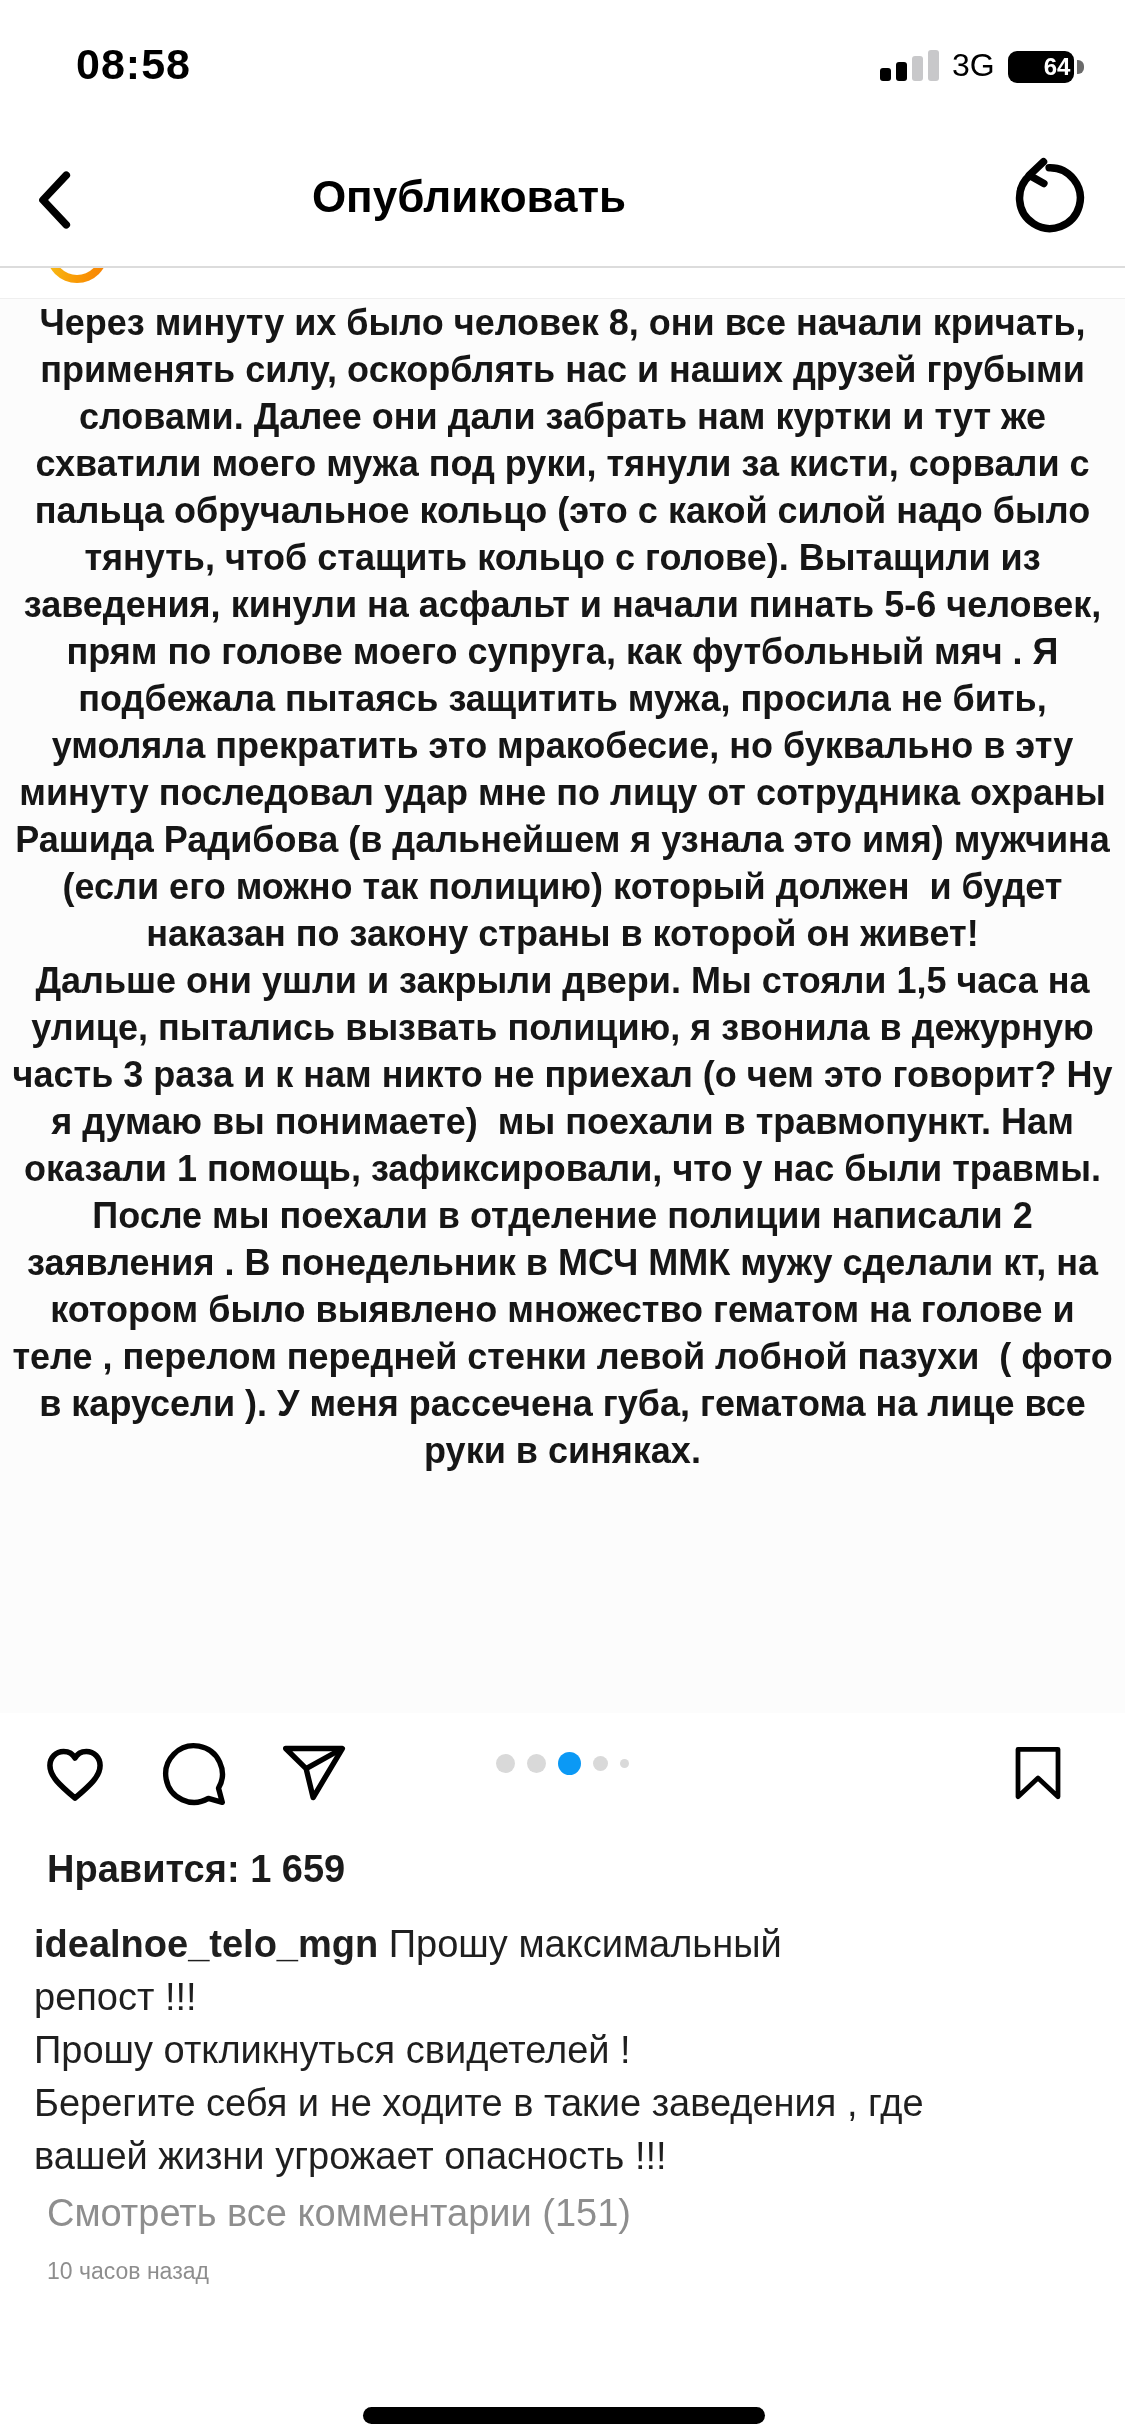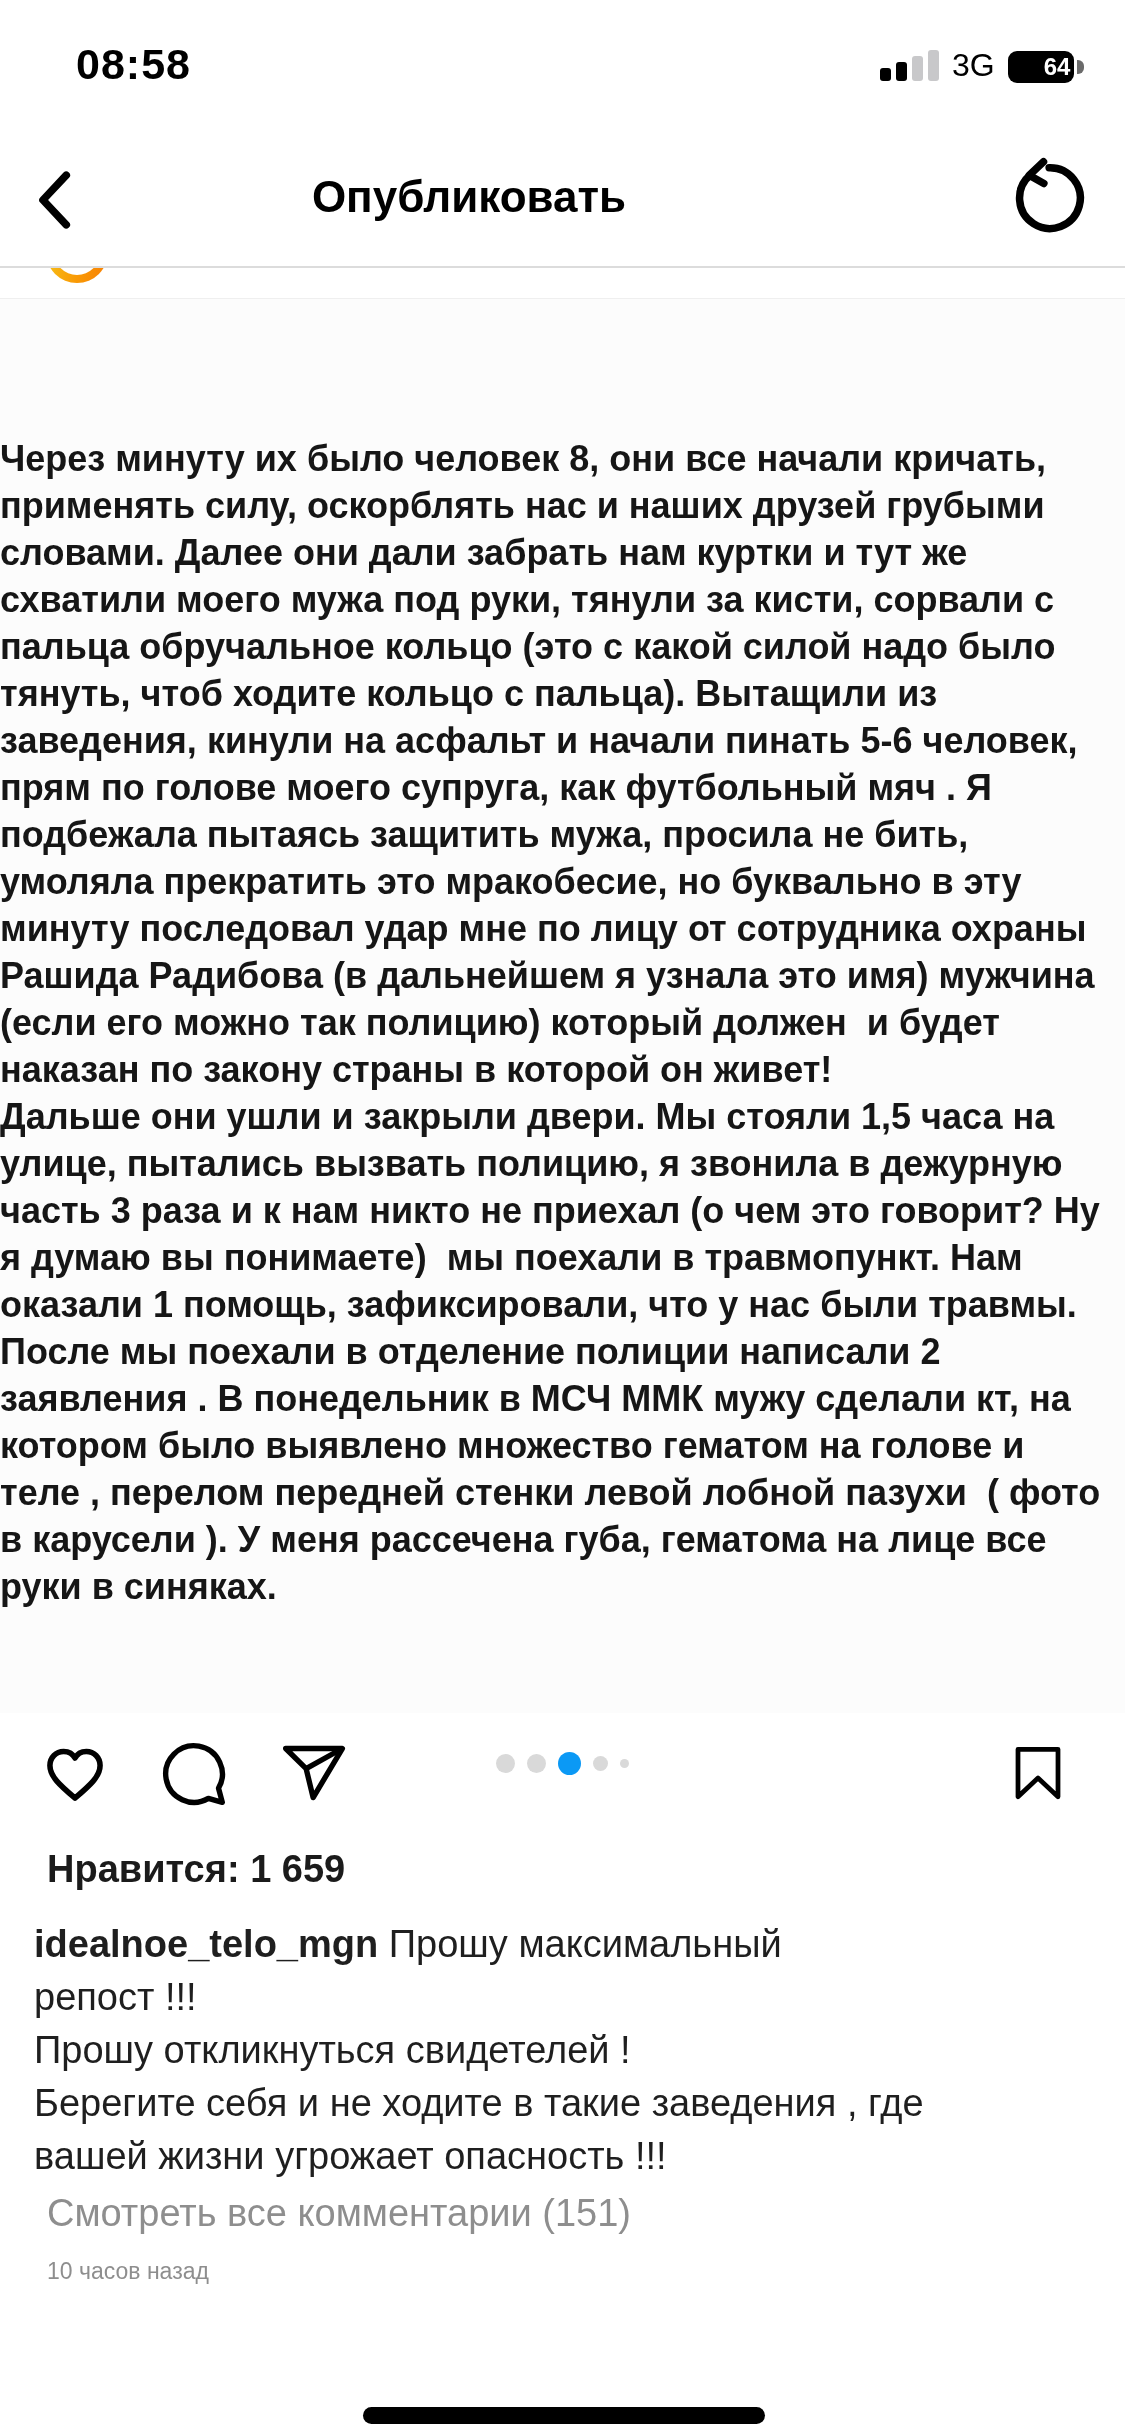--- a/index.html
+++ b/index.html
@@ -29,21 +29,21 @@
 
   
   .header-strip{left:0;top:268px;width:1125px;height:30px;overflow:hidden;background:#fff;}
   .story-ring{position:absolute;left:46px;top:-47px;width:62px;height:62px;border-radius:50%;
               background:linear-gradient(100deg,#f6c51b,#f99a05 55%,#f87f04);}
   .story-ring::after{content:"";position:absolute;left:8px;top:8px;right:8px;bottom:8px;
               border-radius:50%;background:#fff;}
 
   
   .post-image{left:0;top:298px;width:1125px;height:1414px;background:#fcfcfc;border-top:1px solid #efefef;}
-  .ptext{margin-top:136px;}
+  .ptext{text-align:center;}
   .pline{font-size:36px;line-height:47px;font-weight:700;color:#161616;white-space:pre;}
 
   
   .icon svg{display:block;}
   .heart{left:38px;top:1738px;}
   .comment{left:160px;top:1740px;}
   .share{left:278px;top:1740px;}
   .bookmark{left:1008px;top:1738px;}
   .dots{left:0;top:1752px;width:1125px;display:flex;align-items:center;justify-content:center;gap:12px;}
   .dots span{border-radius:50%;display:block;}
@@ -97,21 +97,21 @@
   <div class="story-ring"></div>
 </div>
 
 <div class="abs post-image">
   <div class="ptext">
       <div class="pline">Через минуту их было человек 8, они все начали кричать,</div>
       <div class="pline">применять силу, оскорблять нас и наших друзей грубыми</div>
       <div class="pline">словами. Далее они дали забрать нам куртки и тут же</div>
       <div class="pline">схватили моего мужа под руки, тянули за кисти, сорвали с</div>
       <div class="pline">пальца обручальное кольцо (это с какой силой надо было</div>
-      <div class="pline">тянуть, чтоб ходите кольцо с пальца). Вытащили из</div>
+      <div class="pline">тянуть, чтоб стащить кольцо с голове). Вытащили из</div>
       <div class="pline">заведения, кинули на асфальт и начали пинать 5-6 человек,</div>
       <div class="pline">прям по голове моего супруга, как футбольный мяч . Я</div>
       <div class="pline">подбежала пытаясь защитить мужа, просила не бить,</div>
       <div class="pline">умоляла прекратить это мракобесие, но буквально в эту</div>
       <div class="pline">минуту последовал удар мне по лицу от сотрудника охраны</div>
       <div class="pline">Рашида Радибова (в дальнейшем я узнала это имя) мужчина</div>
       <div class="pline">(если его можно так полицию) который должен  и будет</div>
       <div class="pline">наказан по закону страны в которой он живет!</div>
       <div class="pline">Дальше они ушли и закрыли двери. Мы стояли 1,5 часа на</div>
       <div class="pline">улице, пытались вызвать полицию, я звонила в дежурную</div>

